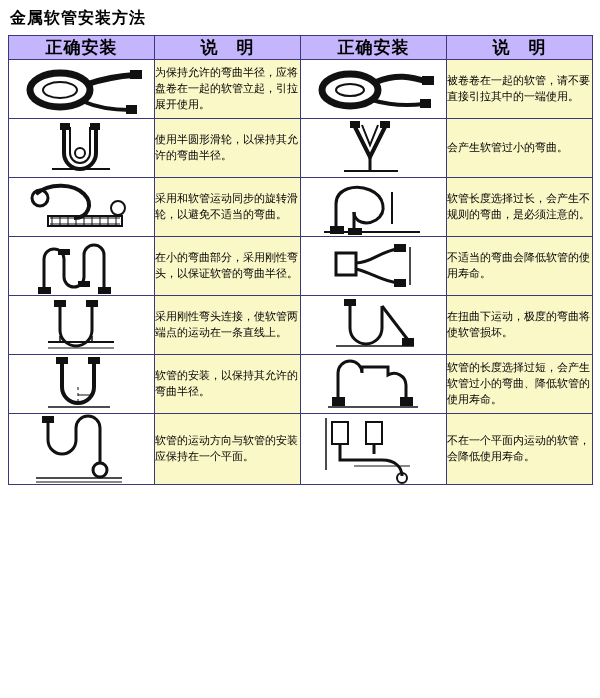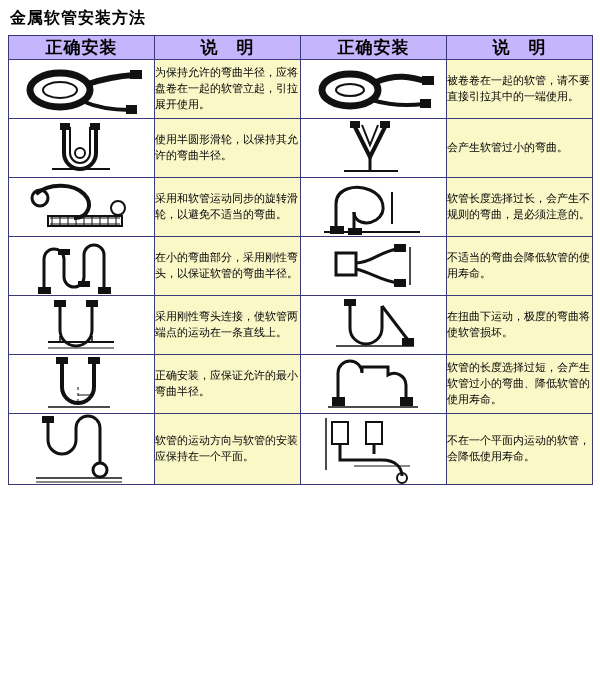--- a/index.html
+++ b/index.html
@@ -226,21 +226,21 @@
         <td class="img-cell">
           <svg class="sketch" width="128" height="58" viewBox="0 0 128 58">
             <path d="M44 6 L44 32 A16 16 0 0 0 76 32 L76 6" fill="none" stroke="#111" stroke-width="4"></path>
             <rect x="38" y="2" width="12" height="7" fill="#111"></rect>
             <rect x="70" y="2" width="12" height="7" fill="#111"></rect>
             <path d="M60 32 L60 50" stroke="#111" stroke-width="1" stroke-dasharray="3,3"></path>
             <path d="M60 40 L76 40" stroke="#111" stroke-width="1"></path>
             <path d="M30 52 L92 52" stroke="#111" stroke-width="1.5"></path>
           </svg>
         </td>
-        <td class="txt-cell">正确安装，应保证允许的最小弯曲半径。</td>
+        <td class="txt-cell">软管的安装，以保持其允许的弯曲半径。</td>
         <td class="img-cell">
           <svg class="sketch" width="128" height="58" viewBox="0 0 128 58">
             <path d="M28 44 L28 18 A12 12 0 0 1 52 18 L52 12 L78 12 L78 20 A12 12 0 0 1 96 30 L96 44" fill="none" stroke="#111" stroke-width="3"></path>
             <rect x="22" y="42" width="13" height="9" fill="#111"></rect>
             <rect x="90" y="42" width="13" height="9" fill="#111"></rect>
             <path d="M18 52 L108 52" stroke="#111" stroke-width="1.5"></path>
           </svg>
         </td>
         <td class="txt-cell">软管的长度选择过短，会产生软管过小的弯曲、降低软管的使用寿命。</td>
       </tr>

